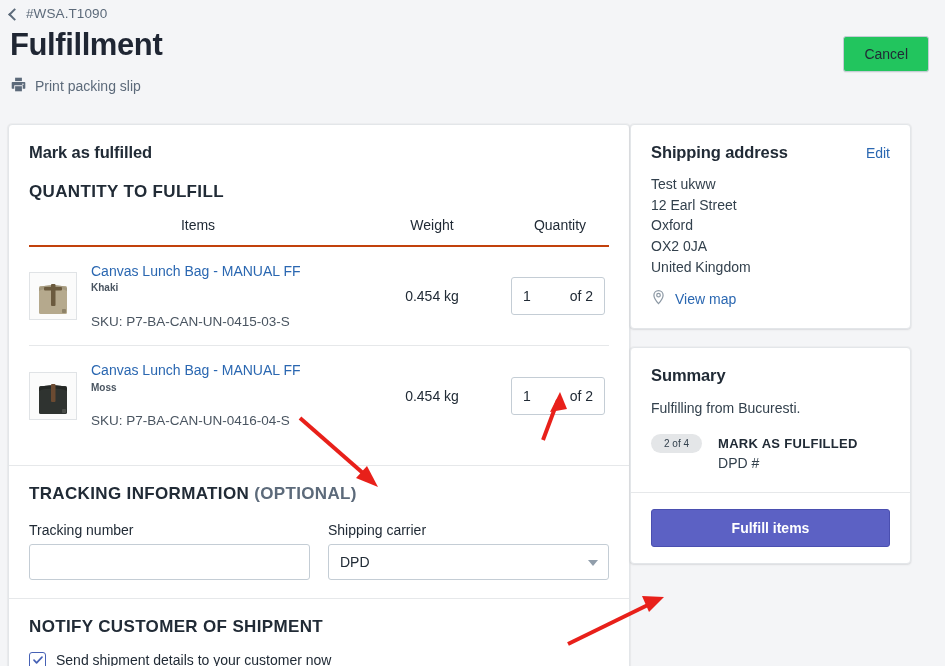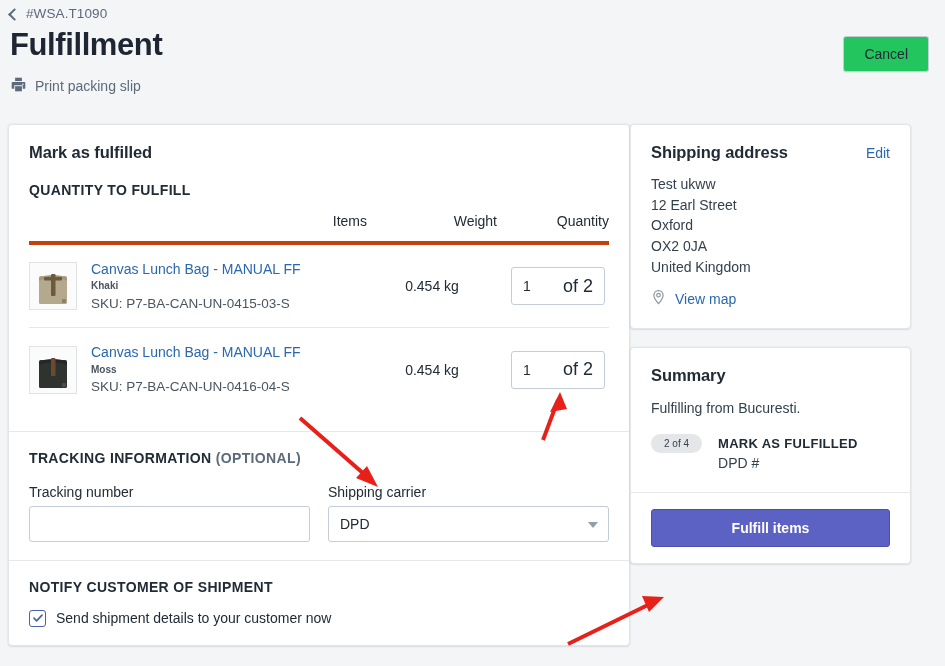--- a/index.html
+++ b/index.html
@@ -107,43 +107,43 @@
 
   
   .card-heading {
     font-size: 16.5px;
     font-weight: bold;
     color: #212b36;
     letter-spacing: -0.1px;
   }
 
   .subhead {
-    font-size: 14px;
+    font-size: 17px;
     font-weight: bold;
     color: #212b36;
     letter-spacing: 0.35px;
     margin-top: 20px;
   }
   .subhead .optional {
     color: #5c6a7a;
     font-weight: bold;
   }
 
   table.items {
     width: 100%;
     border-collapse: collapse;
     margin-top: 15px;
   }
   table.items th {
     font-size: 14px;
     font-weight: normal;
     color: #212b36;
-    text-align: right;
+    text-align: center;
     padding-bottom: 12px;
-    border-bottom: 4px solid #c2410c;
+    border-bottom: 2px solid #c2410c;
   }
   th.col-weight { text-align: right; width: 130px; }
   th.col-qty { text-align: left; width: 112px; padding-left: 14px; }
 
   table.items td {
     padding: 14px 0;
     vertical-align: middle;
     border-bottom: 1px solid #e6e8ea;
   }
   table.items tr:last-child td { border-bottom: none; padding-bottom: 16px; }
@@ -170,20 +170,21 @@
   .item-variant {
     font-size: 10px;
     color: #4a5561;
     line-height: 1.45;
     font-weight: bold;
   }
   .item-sku {
     font-size: 13.5px;
     color: #4a5561;
     line-height: 1.45;
+    margin-top: 16px;
   }
 
   .weight-cell {
     text-align: center;
     font-size: 14px;
     color: #212b36;
   }
 
   .qty-cell { padding-left: 14px !important; }
   .qty-box {
@@ -192,21 +193,21 @@
     border: 1px solid #c4cdd5;
     border-radius: 3px;
     background: #fff;
     display: flex;
     align-items: center;
     justify-content: space-between;
     padding: 0 11px;
     cursor: text;
   }
   .qty-val { font-size: 14px; color: #212b36; }
-  .qty-of { font-size: 18px; color: #212b36; }
+  .qty-of { font-size: 14px; color: #212b36; }
 
   
   .field-row {
     display: flex;
     gap: 18px;
     margin-top: 18px;
   }
   .field { flex: 1; }
   .field-label {
     font-size: 14px;

